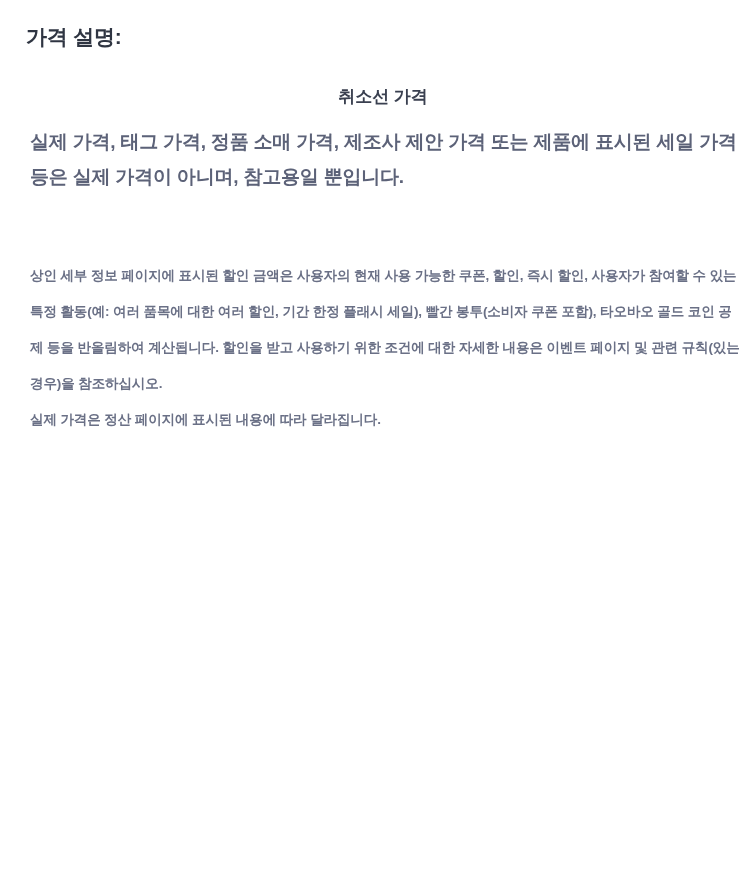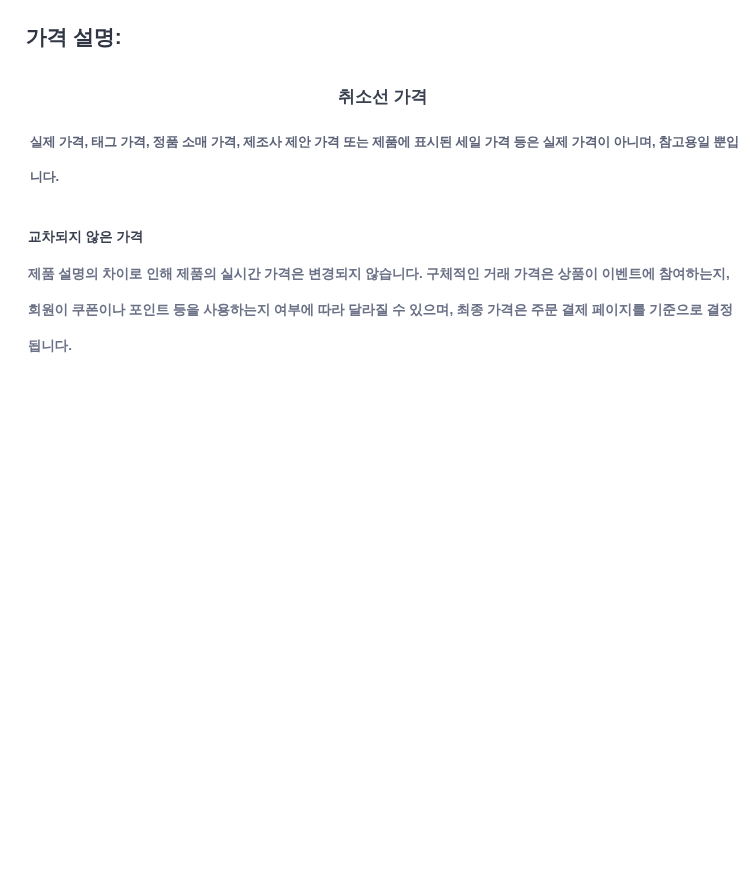--- a/index.html
+++ b/index.html
@@ -31,21 +31,21 @@
   }
   .section-title {
     font-size: 17px;
     font-weight: bold;
     color: #3a4050;
     line-height: 26px;
     margin: 0;
     text-align: center;
   }
   .lead-paragraph {
-    font-size: 13px;
+    font-size: 19px;
     font-weight: bold;
     color: #5c6278;
     line-height: 35px;
     letter-spacing: -0.2px;
     margin: 0;
     padding-left: 4px;
   }
   .sub-title {
     font-size: 13.5px;
     font-weight: bold;
@@ -81,26 +81,26 @@
   <div class="gap-32"></div>
 
   <h2 class="section-title">취소선 가격</h2>
 
   <div class="gap-14"></div>
 
   <p class="lead-paragraph">실제 가격, 태그 가격, 정품 소매 가격, 제조사 제안 가격 또는 제품에 표시된 세일 가격 등은 실제 가격이 아니며, 참고용일 뿐입니다.</p>
 
   <div class="gap-32"></div>
 
-  <h3 class="sub-title">교차되지 않은 가격</h3>
 
   <div class="gap-8"></div>
 
-  <p class="body-paragraph">제품 설명의 차이로 인해 제품의 실시간 가격은 변경되지 않습니다. 구체적인 거래 가격은 상품이 이벤트에 참여하는지, 회원이 쿠폰이나 포인트 등을 사용하는지 여부에 따라 달라질 수 있으며, 최종 가격은 주문 결제 페이지를 기준으로 결정됩니다.</p>
 
   <div class="gap-24"></div>
 
+  <p class="body-paragraph indent">상인 세부 정보 페이지에 표시된 할인 금액은 사용자의 현재 사용 가능한 쿠폰, 할인, 즉시 할인, 사용자가 참여할 수 있는 특정 활동(예: 여러 품목에 대한 여러 할인, 기간 한정 플래시 세일), 빨간 봉투(소비자 쿠폰 포함), 타오바오 골드 코인 공제 등을 반올림하여 계산됩니다. 할인을 받고 사용하기 위한 조건에 대한 자세한 내용은 이벤트 페이지 및 관련 규칙(있는 경우)을 참조하십시오.</p>
 
+  <p class="body-paragraph indent">실제 가격은 정산 페이지에 표시된 내용에 따라 달라집니다.</p>
 
   <div class="gap-24"></div>
 
 
 </div>
 
 </body></html>

